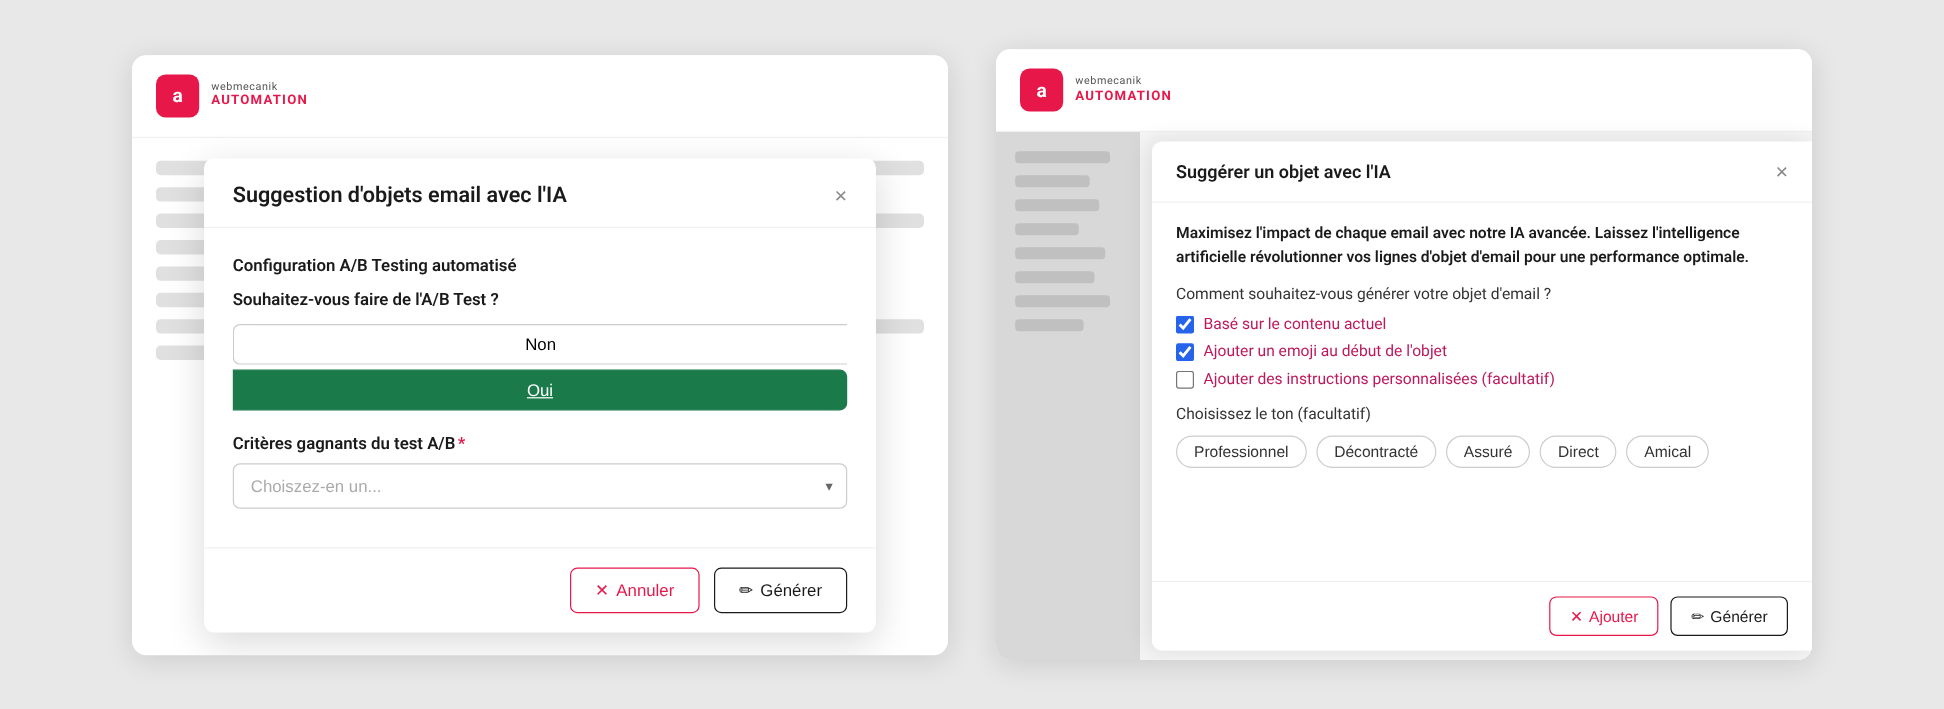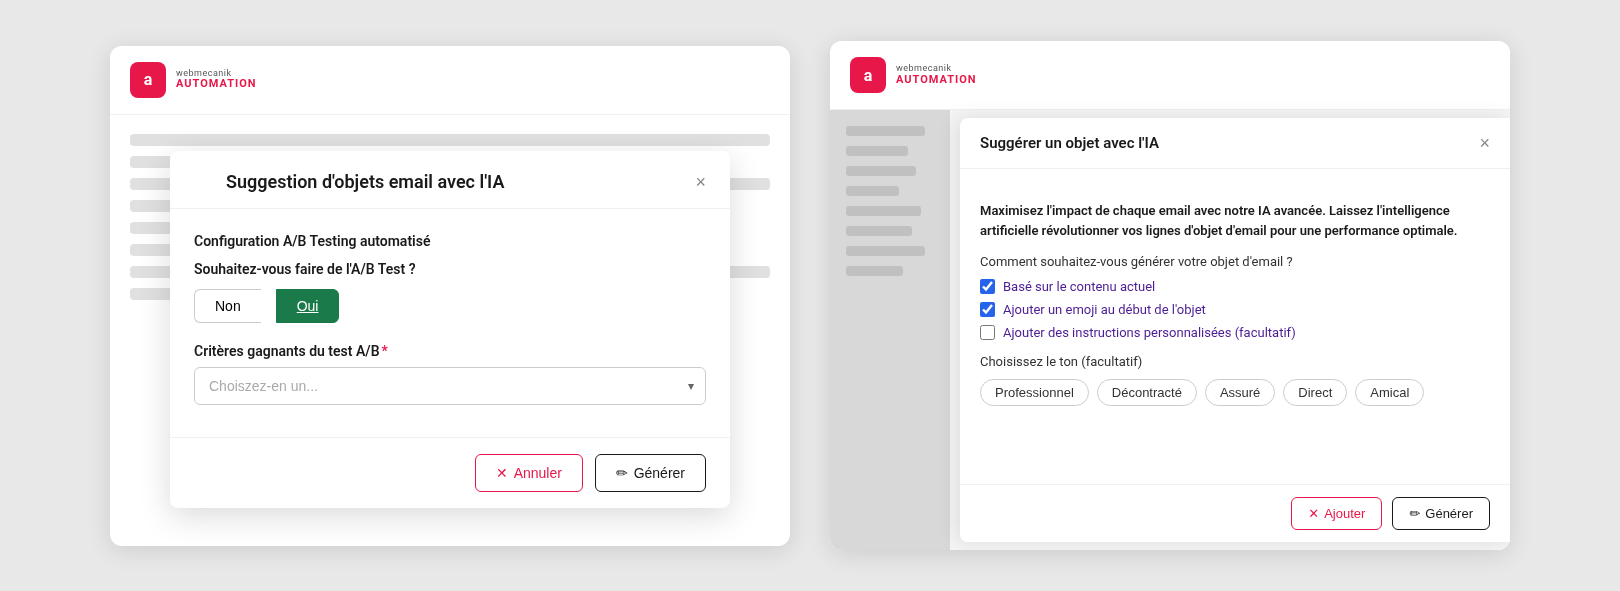--- a/index.html
+++ b/index.html
@@ -115,21 +115,20 @@
       align-items: center;
       justify-content: space-between;
       padding: 20px 24px 16px;
       border-bottom: 1px solid #f0f0f0;
     }
 
     .modal-title {
       font-size: 18px;
       font-weight: 600;
       color: #1a1a1a;
-      margin-left: 32px;
     }
 
     .modal-close {
       color: #888;
       cursor: pointer;
       font-size: 18px;
       background: none;
       border: none;
       line-height: 1;
     }
@@ -147,22 +146,23 @@
 
     .ab-question {
       font-size: 14px;
       font-weight: 600;
       color: #1a1a1a;
       margin-bottom: 12px;
     }
 
     .toggle-group {
       display: flex;
-      gap: 15px;
+      gap: 4px;
       margin-bottom: 20px;
+      flex-direction: column;
     }
 
     .toggle-btn {
       padding: 8px 20px;
       border: 1px solid #ccc;
       background: white;
       font-size: 14px;
       cursor: pointer;
       font-weight: 500;
     }
@@ -321,21 +321,20 @@
       padding: 16px 20px;
       overflow-y: auto;
     }
 
     .desc-text {
       font-size: 13px;
       font-weight: 600;
       color: #1a1a1a;
       line-height: 1.5;
       margin-bottom: 14px;
-      margin-top: 16px;
     }
 
     .question-text {
       font-size: 13px;
       color: #333;
       margin-bottom: 10px;
     }
 
     .checkbox-item {
       display: flex;
@@ -345,21 +344,21 @@
     }
 
     .checkbox-item input[type="checkbox"] {
       accent-color: #2563eb;
       width: 15px;
       height: 15px;
     }
 
     .checkbox-label {
       font-size: 13px;
-      color: #4c1d95;
+      color: #be185d;
     }
 
     .tone-section-label {
       font-size: 13px;
       color: #333;
       margin: 14px 0 10px;
     }
 
     .tone-tags {
       display: flex;

